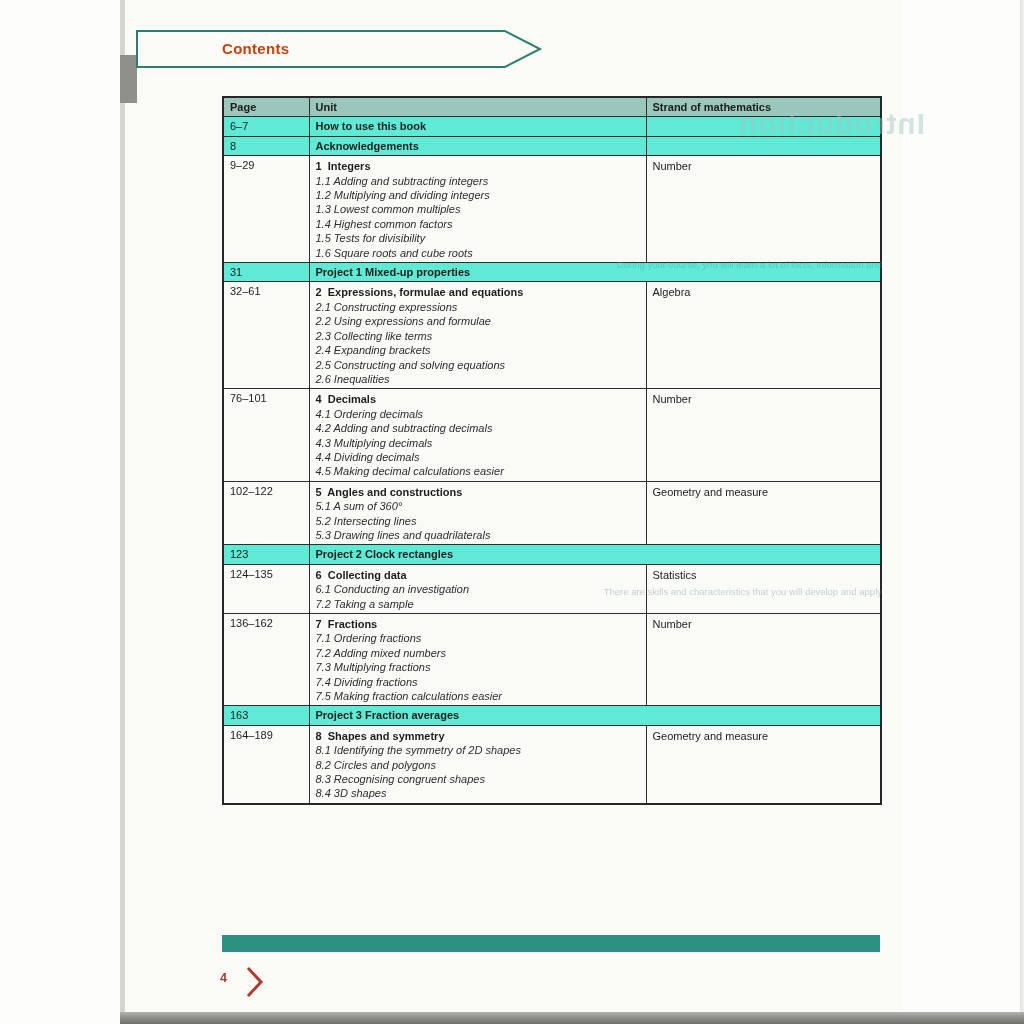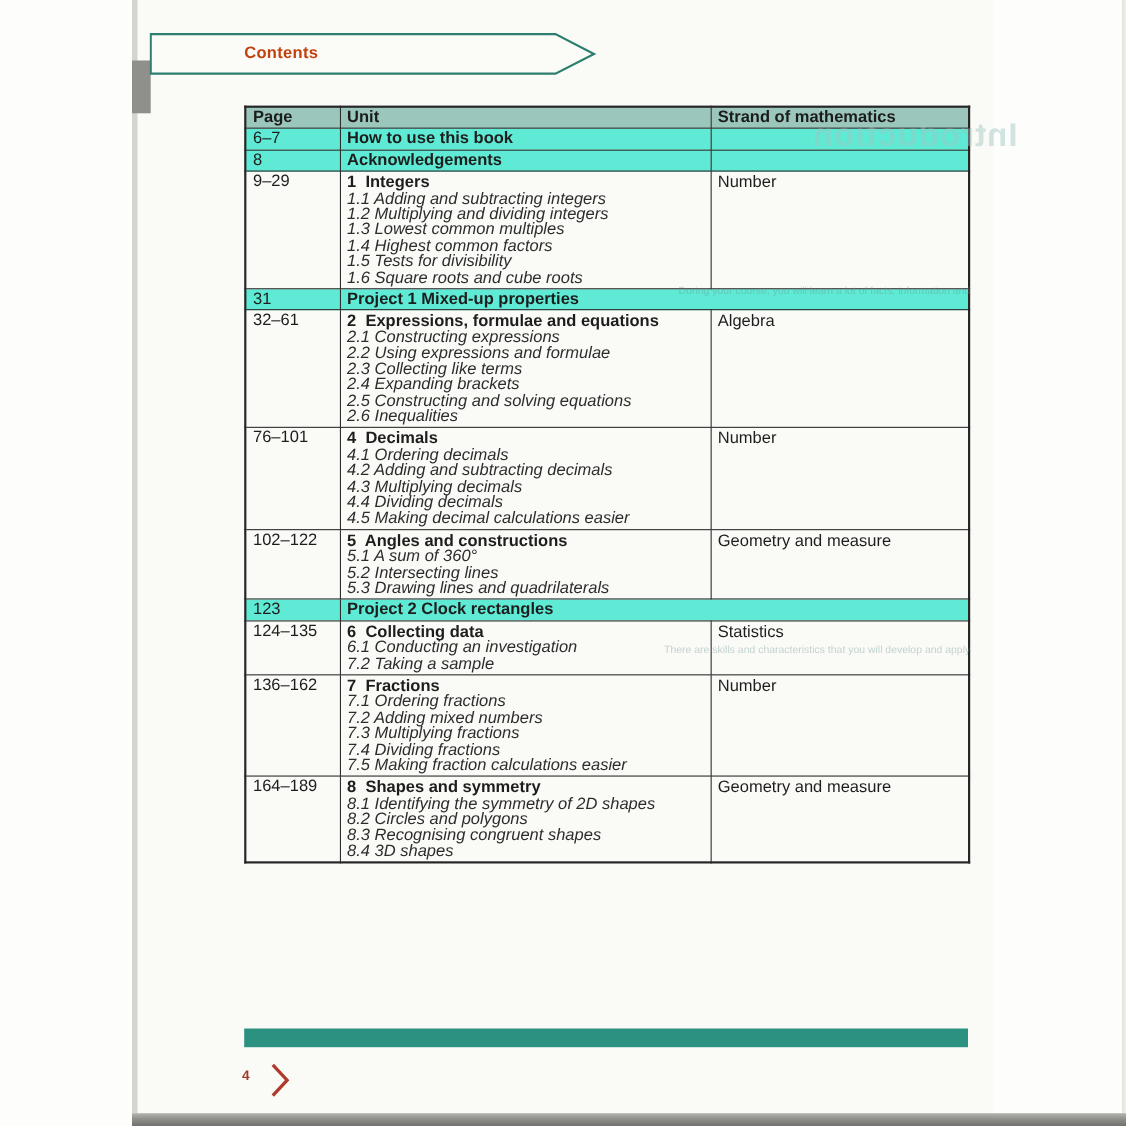--- a/index.html
+++ b/index.html
@@ -29,21 +29,21 @@
     background:linear-gradient(to bottom,#b3b3b0,#8b8b88 50%,#6f6f6c);
   }
   .banner-svg{position:absolute;left:16px;top:29px;}
   .banner-title{
     position:absolute;left:102px;top:40px;
     font-size:15px;font-weight:700;color:#c2410c;letter-spacing:0.3px;
   }
   .toc{
     position:absolute;left:102px;top:96px;width:658px;
     border-collapse:collapse;table-layout:fixed;
-    font-size:15px;line-height:14.4px;color:#1d1d1d;
+    font-size:11px;line-height:14.4px;color:#1d1d1d;
     border:2px solid #262626;
   }
   .toc th,.toc td{
     border:1.5px solid #2e2e2e;
     padding:2px 6px;text-align:left;vertical-align:top;
   }
   .toc thead th{background:#9bc6bc;font-weight:600;color:#1b1b1b;}
   .row-section td,.row-project td{background:#5eead4;}
   td.label{font-weight:700;white-space:pre-wrap;}
   td.unit-cell{padding:3px 6px 2px 6px;}
@@ -183,20 +183,24 @@
           <td class="unit-cell">
             <div class="unit-title">7  Fractions</div>
             <div class="subsection">7.1 Ordering fractions</div>
             <div class="subsection">7.2 Adding mixed numbers</div>
             <div class="subsection">7.3 Multiplying fractions</div>
             <div class="subsection">7.4 Dividing fractions</div>
             <div class="subsection">7.5 Making fraction calculations easier</div>
           </td>
           <td class="strand-cell">Number</td>
         </tr>
+        <tr class="row-project">
+          <td class="page-col">163</td>
+          <td class="label" colspan="2">Project 3 Fraction averages</td>
+        </tr>
         <tr>
           <td class="page-col">164–189</td>
           <td class="unit-cell">
             <div class="unit-title">8  Shapes and symmetry</div>
             <div class="subsection">8.1 Identifying the symmetry of 2D shapes</div>
             <div class="subsection">8.2 Circles and polygons</div>
             <div class="subsection">8.3 Recognising congruent shapes</div>
             <div class="subsection">8.4 3D shapes</div>
           </td>
           <td class="strand-cell">Geometry and measure</td>

